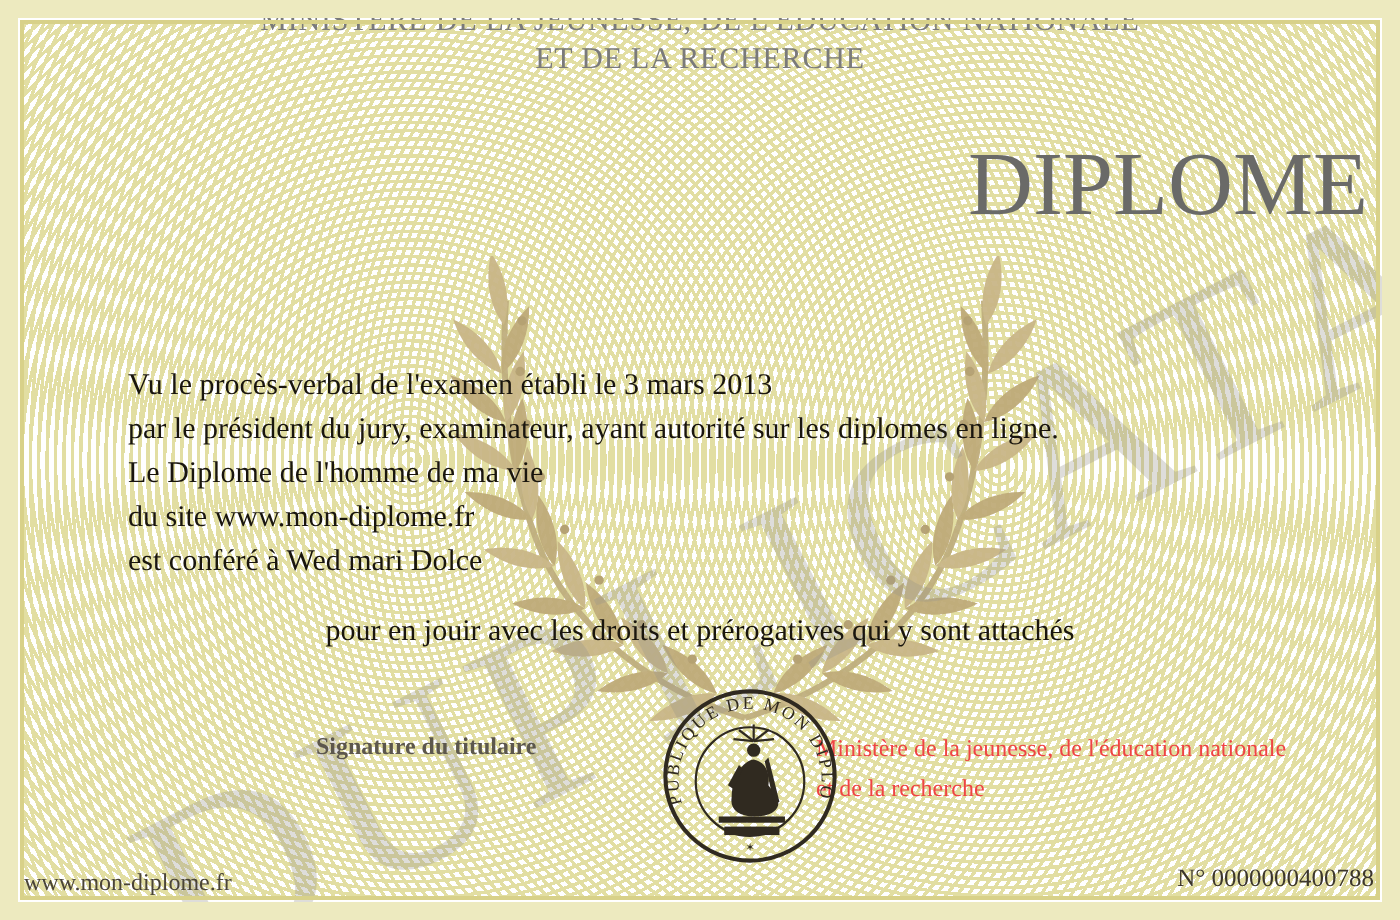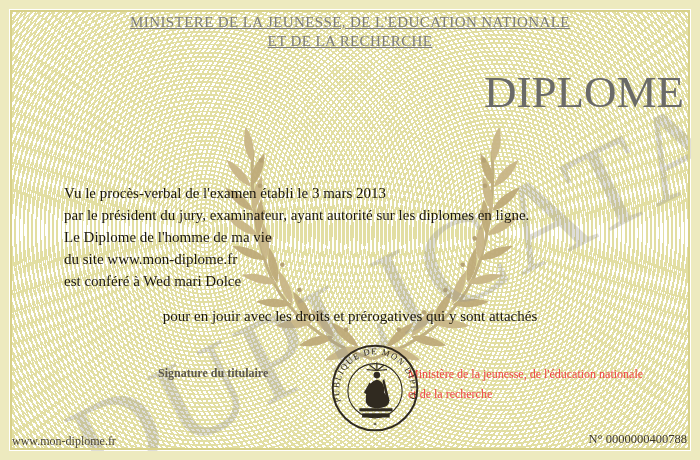--- a/index.html
+++ b/index.html
@@ -21,21 +21,21 @@
   
   .wreath{position:absolute; left:222px; top:128px; width:305px; height:235px; z-index:1; opacity:.95;}
   
   .watermark{
     position:absolute; left:-20px; top:222px; width:840px; z-index:2;
     font-size:122px; letter-spacing:6px; white-space:nowrap; text-align:center;
     color:rgba(151,148,141,0.32); transform:rotate(-27deg); font-weight:400;
   }
   
   .txt{position:absolute; z-index:3;}
-  .header{left:0; right:0; top:13px; text-align:center; font-size:15px; line-height:19px; color:#7a7a7a; letter-spacing:.4px;text-decoration:underline;}
+  .header{left:0; right:0; top:2px; text-align:center; font-size:15px; line-height:19px; color:#7a7a7a; letter-spacing:.4px;}
   .title1{left:0; right:16px; top:72px; text-align:right; font-size:45px; line-height:40px; color:#6a6a68;}
   .title2{left:0; right:0; top:112px; text-align:center; font-size:42px; line-height:44px; color:#6a6a68;}
   .body-block{left:64px; top:182px; font-size:15px; line-height:22px; color:#19150e;font-family:Liberation Serif, serif;}
   .rights{left:0; right:0; top:308px; text-align:center; font-size:15px; color:#19150e;}
   .sig-label{left:158px; top:366px; font-size:12px; color:#5c574d;font-weight:bold;}
   .ministry{left:408px; top:364px; font-size:12px; line-height:20px; color:#ef4444;}
   .site{left:12px; top:434px; font-size:12px; color:#4a4438;}
   .serial{right:13px; top:432px; font-size:12.5px; color:#3c362c; text-align:right;}
   
   .seal{position:absolute; left:329px; top:342px; width:92px; height:92px; z-index:4;}

